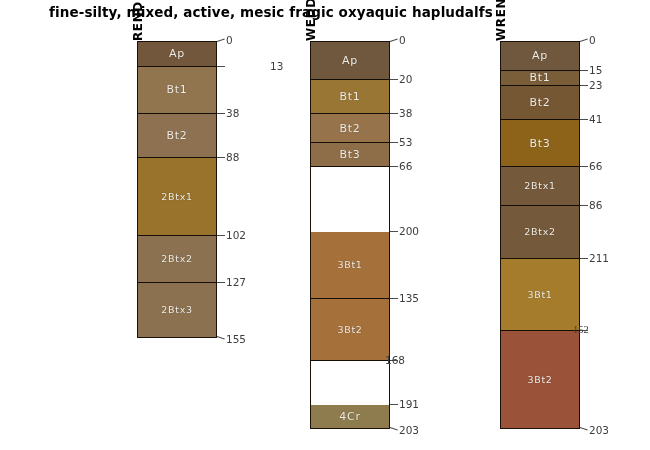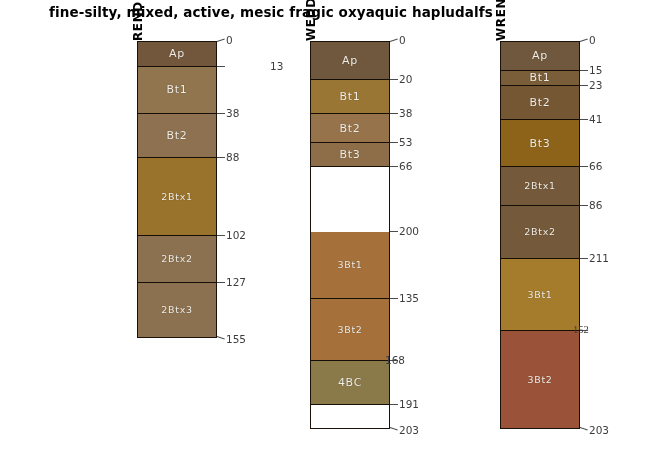--- a/index.html
+++ b/index.html
@@ -162,22 +162,22 @@
         </div>
         <div class="horizon" style="top: 100.778px; height: 24.7192px; width: 78px; background: rgb(142, 110, 72);">
           <span class="horizon-name big">Bt3</span>
         </div>
         <div class="horizon" style="top: 190.148px; height: 66.5517px; width: 78px; background: rgb(165, 112, 58);">
           <span class="horizon-name">3Bt1</span>
         </div>
         <div class="horizon" style="top: 256.7px; height: 62.7488px; width: 78px; background: rgb(165, 112, 58);">
           <span class="horizon-name">3Bt2</span>
         </div>
-        <div class="horizon" style="top: 319.448px; height: 43.734px; width: 78px; background: rgb(138, 122, 74);">
-          <span class="horizon-name big">4BC</span>
+        <div class="horizon last" style="top: 363.182px; height: 22.8177px; width: 78px; background: rgb(142, 123, 78);">
+          <span class="horizon-name big">4Cr</span>
         </div>
       </div>
       <div class="depth-tick slanted-up" style="left: 80px; top: 0px;"></div>
       <div class="depth-label" style="left: 89px; top: -6px;">0</div>
       <div class="depth-tick" style="left: 80px; top: 38.0296px;"></div>
       <div class="depth-label" style="left: 89px; top: 33.0296px;">20</div>
       <div class="depth-tick" style="left: 80px; top: 72.2562px;"></div>
       <div class="depth-label" style="left: 89px; top: 67.2562px;">38</div>
       <div class="depth-tick" style="left: 80px; top: 100.778px;"></div>
       <div class="depth-label" style="left: 89px; top: 95.7783px;">53</div>

